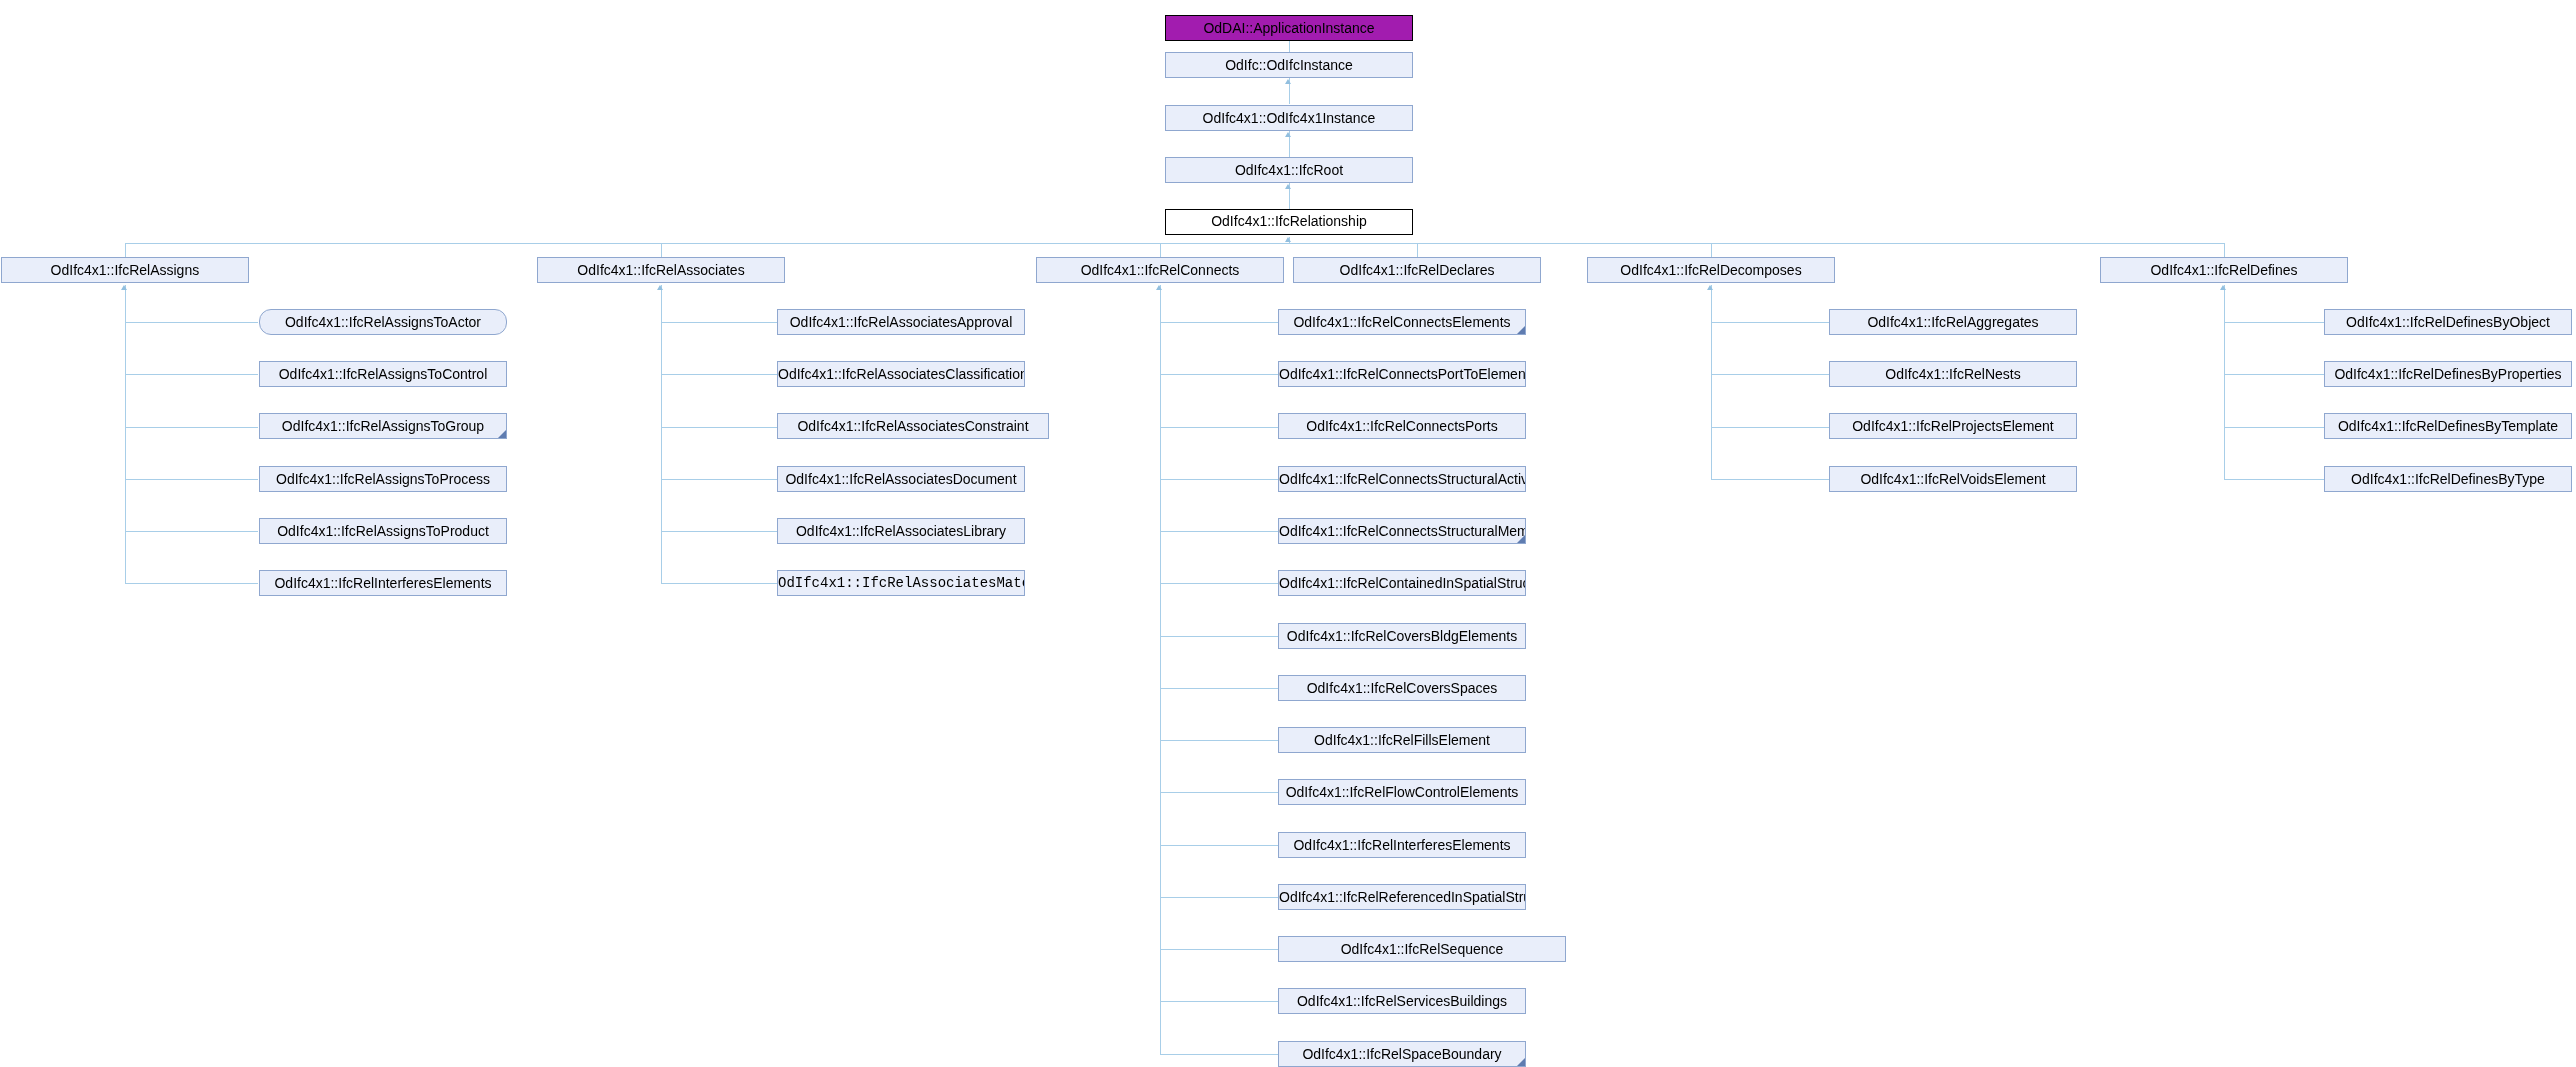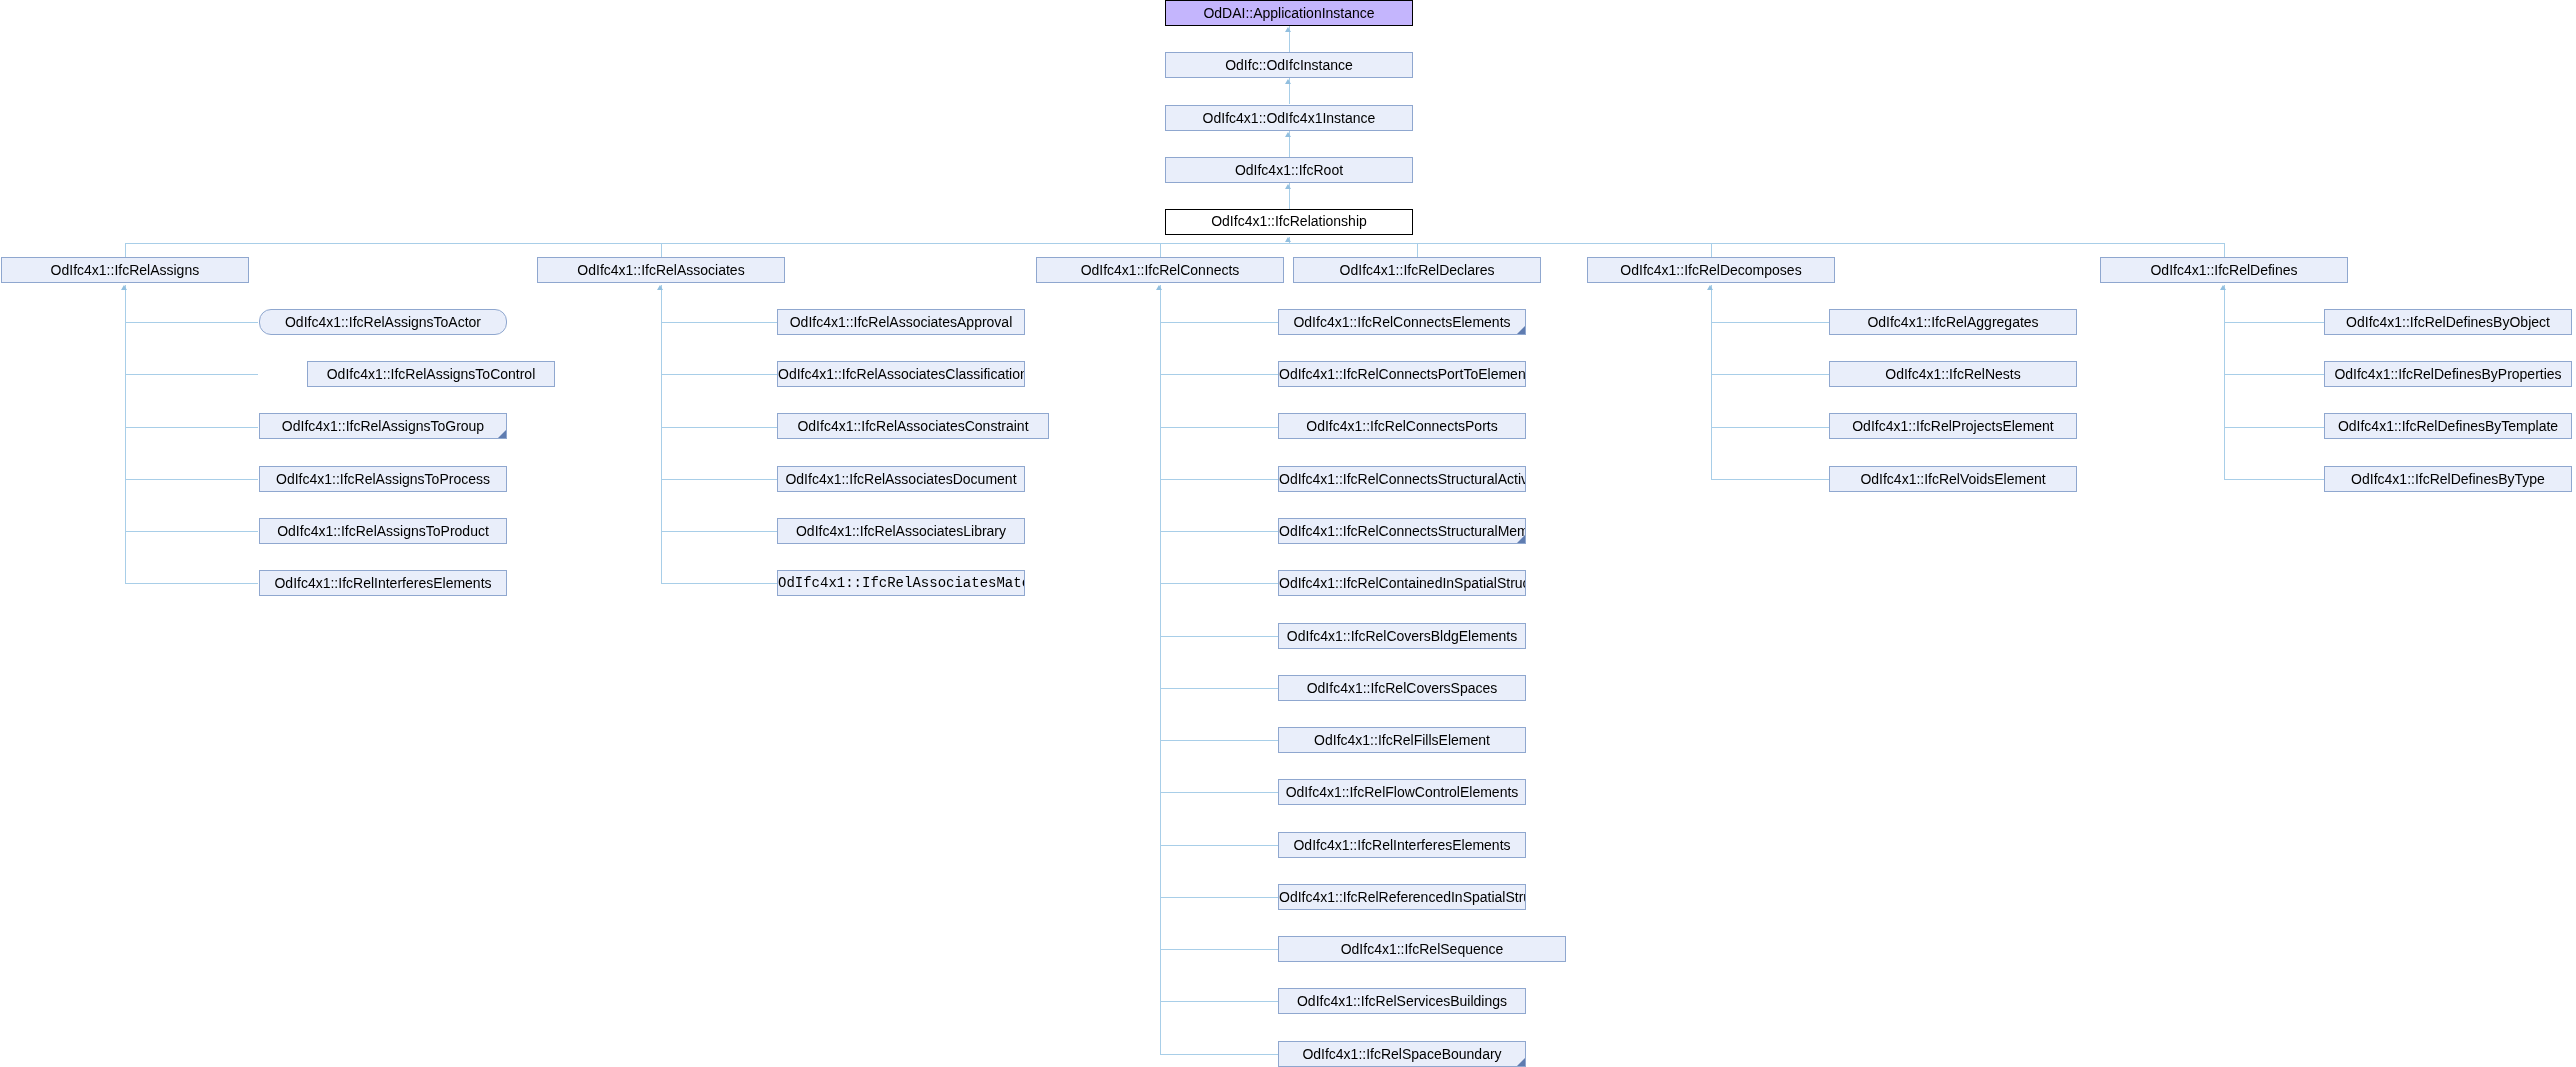--- a/index.html
+++ b/index.html
@@ -25,22 +25,23 @@
     text-align: center;
     font-size: 14px;
     color: #000000;
     white-space: nowrap;
     overflow: hidden;
     background: #e9eefa;
     border: 0.9px solid #8fa7cf;
     z-index: 5;
   }
   .node.root-node {
-    background: #c4b5fd;
+    background: #a21caf;
     border: 0.9px solid #000000;
+    margin-top: 15px;
   }
   .node.current-node {
     background: #ffffff;
     border: 1.9px solid #000000;
     line-height: 22.4px;
   }
   
   .node.folded::after {
     content: "";
     position: absolute;
@@ -89,21 +90,21 @@
     <div class="edge v" style="left: 1289px; top: 237px; height: 5.6px;"></div>
     <div class="arrowhead" style="left: 1285px; top: 237px;"></div>
     <div class="edge h" style="left: 125px; top: 243px; width: 2099px;"></div>
     <div class="node" style="left: 0.9px; top: 257px; width: 248px;">OdIfc4x1::IfcRelAssigns</div>
     <div class="edge v" style="left: 125px; top: 243px; height: 14px;"></div>
     <div class="edge v" style="left: 125px; top: 285px; height: 299px;"></div>
     <div class="arrowhead" style="left: 121px; top: 285px;"></div>
     <div class="edge h" style="left: 125px; top: 322px; width: 133px;"></div>
     <div class="node" style="left: 259px; top: 309px; width: 248px; border-radius: 12px;">OdIfc4x1::IfcRelAssignsToActor</div>
     <div class="edge h" style="left: 125px; top: 374px; width: 133px;"></div>
-    <div class="node" style="left: 259px; top: 361px; width: 248px; margin-left: 48px;">OdIfc4x1::IfcRelAssignsToControl</div>
+    <div class="node" style="left: 259px; top: 361px; width: 248px;">OdIfc4x1::IfcRelAssignsToControl</div>
     <div class="edge h" style="left: 125px; top: 427px; width: 133px;"></div>
     <div class="node folded" style="left: 259px; top: 413px; width: 248px;">OdIfc4x1::IfcRelAssignsToGroup</div>
     <div class="edge h" style="left: 125px; top: 479px; width: 133px;"></div>
     <div class="node" style="left: 259px; top: 466px; width: 248px;">OdIfc4x1::IfcRelAssignsToProcess</div>
     <div class="edge h" style="left: 125px; top: 531px; width: 133px;"></div>
     <div class="node" style="left: 259px; top: 518px; width: 248px;">OdIfc4x1::IfcRelAssignsToProduct</div>
     <div class="edge h" style="left: 125px; top: 583px; width: 133px;"></div>
     <div class="node" style="left: 259px; top: 570px; width: 248px;">OdIfc4x1::IfcRelInterferesElements</div>
     <div class="node" style="left: 537px; top: 257px; width: 248px;">OdIfc4x1::IfcRelAssociates</div>
     <div class="edge v" style="left: 661px; top: 243px; height: 14px;"></div>

